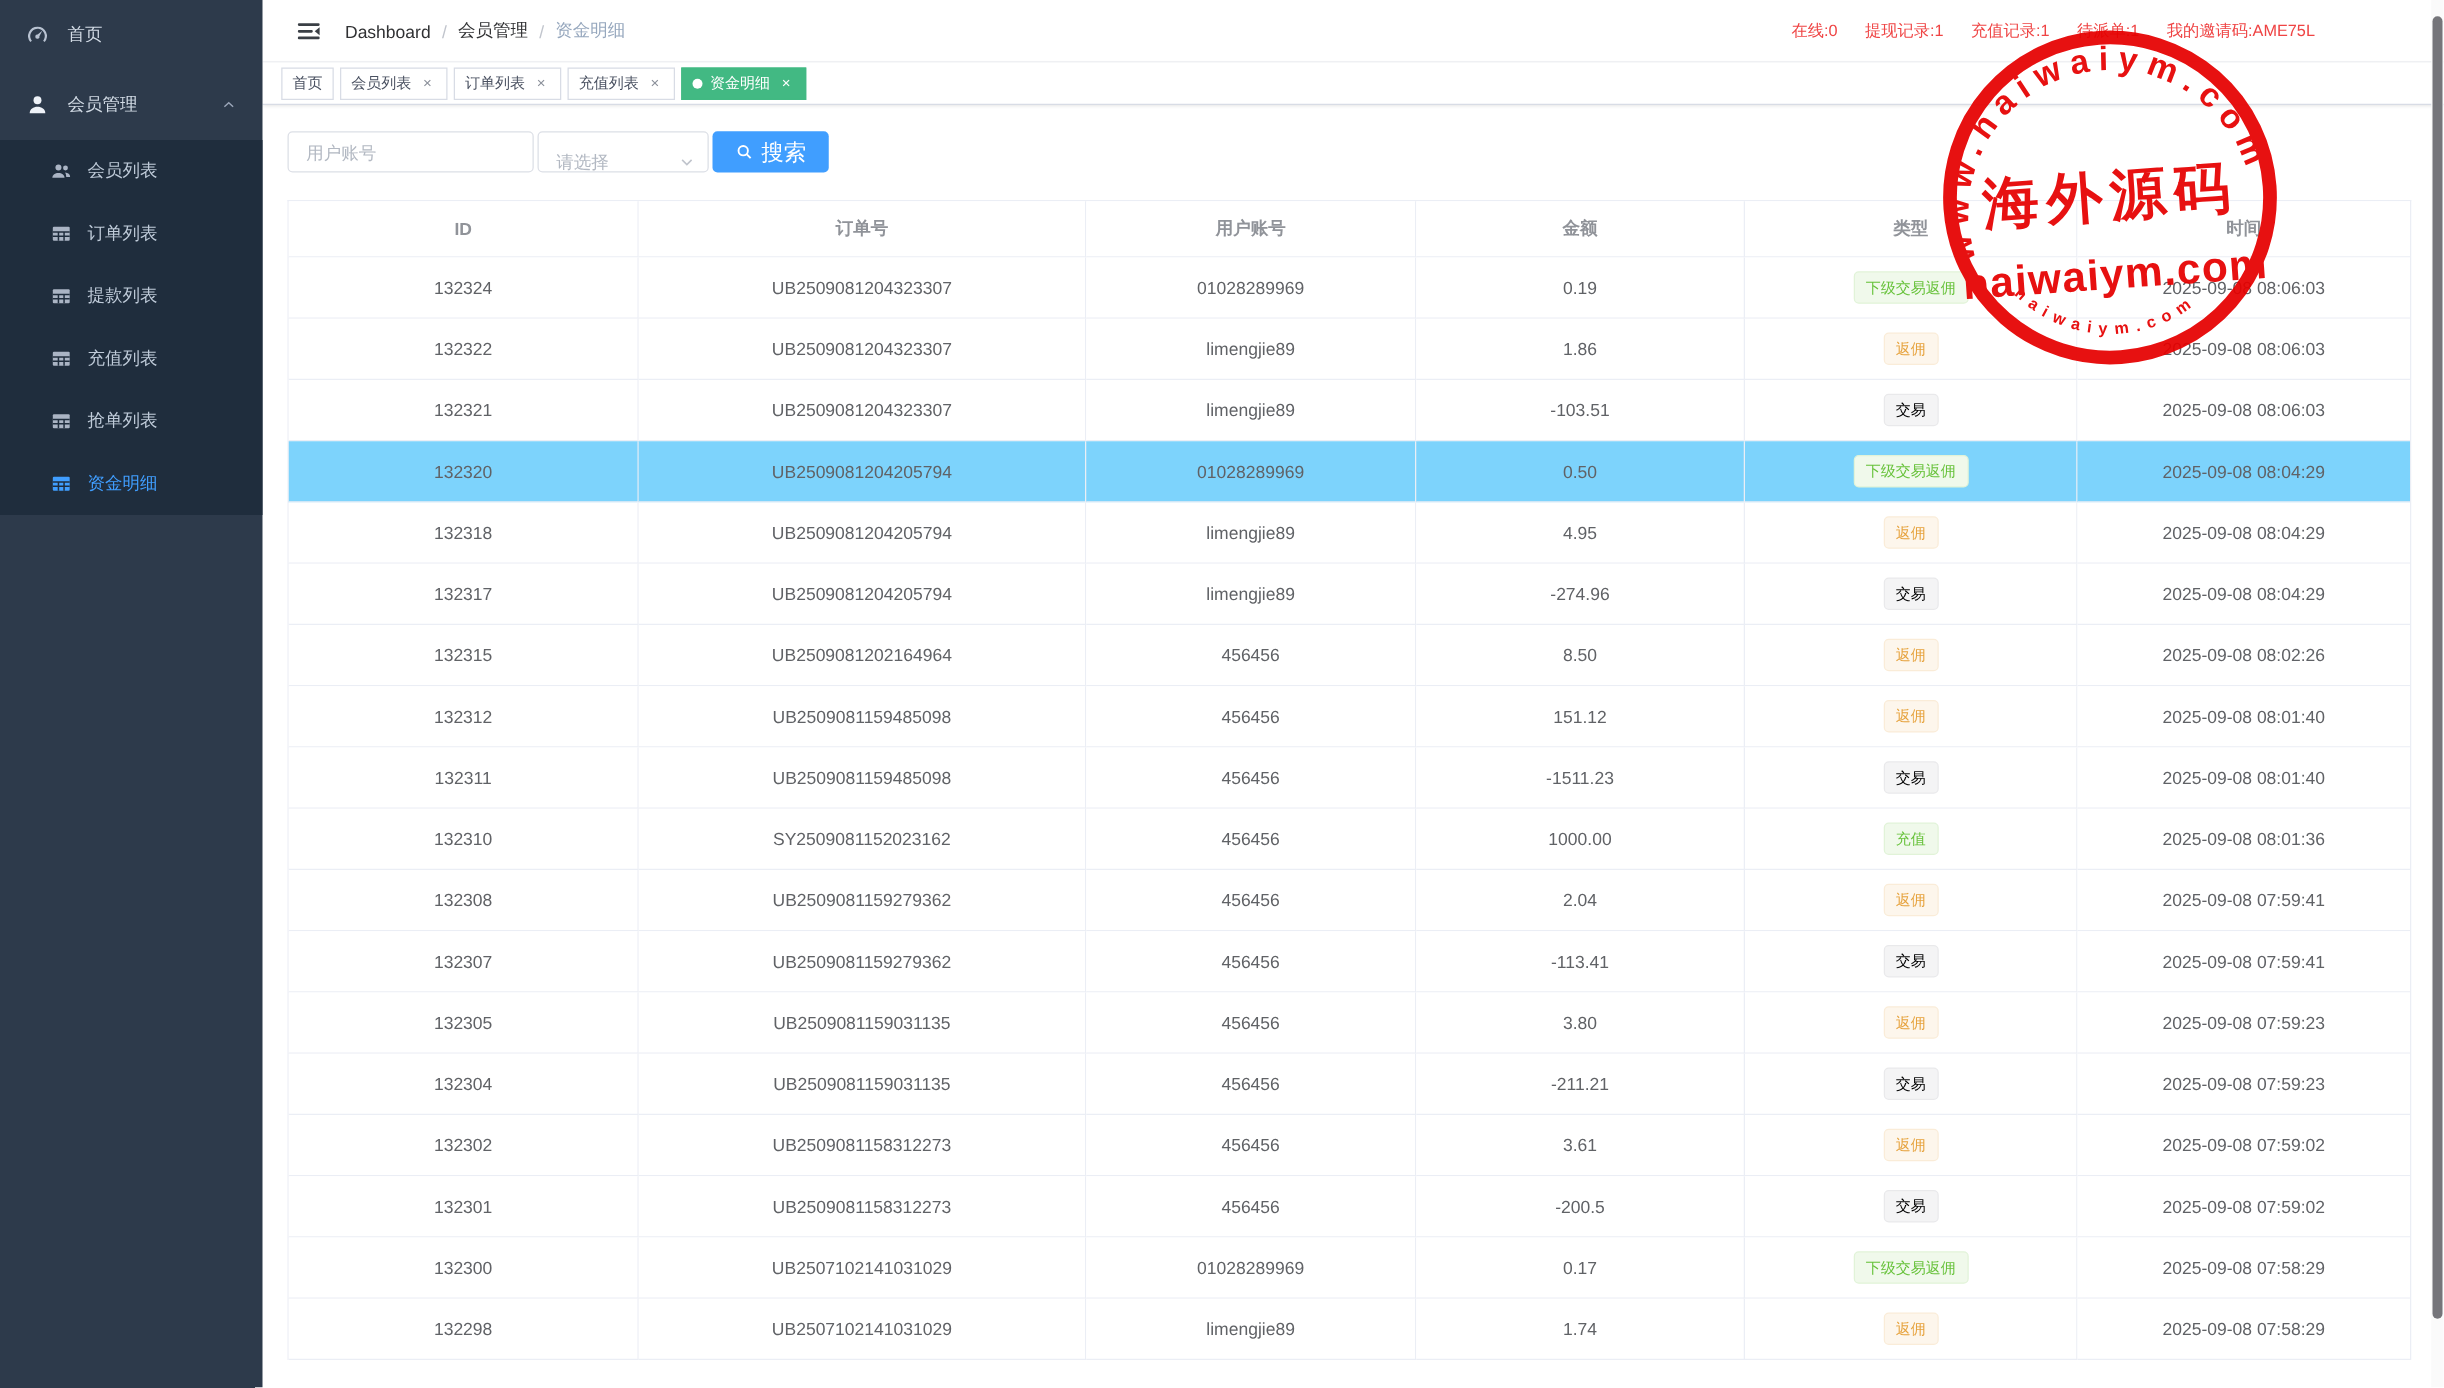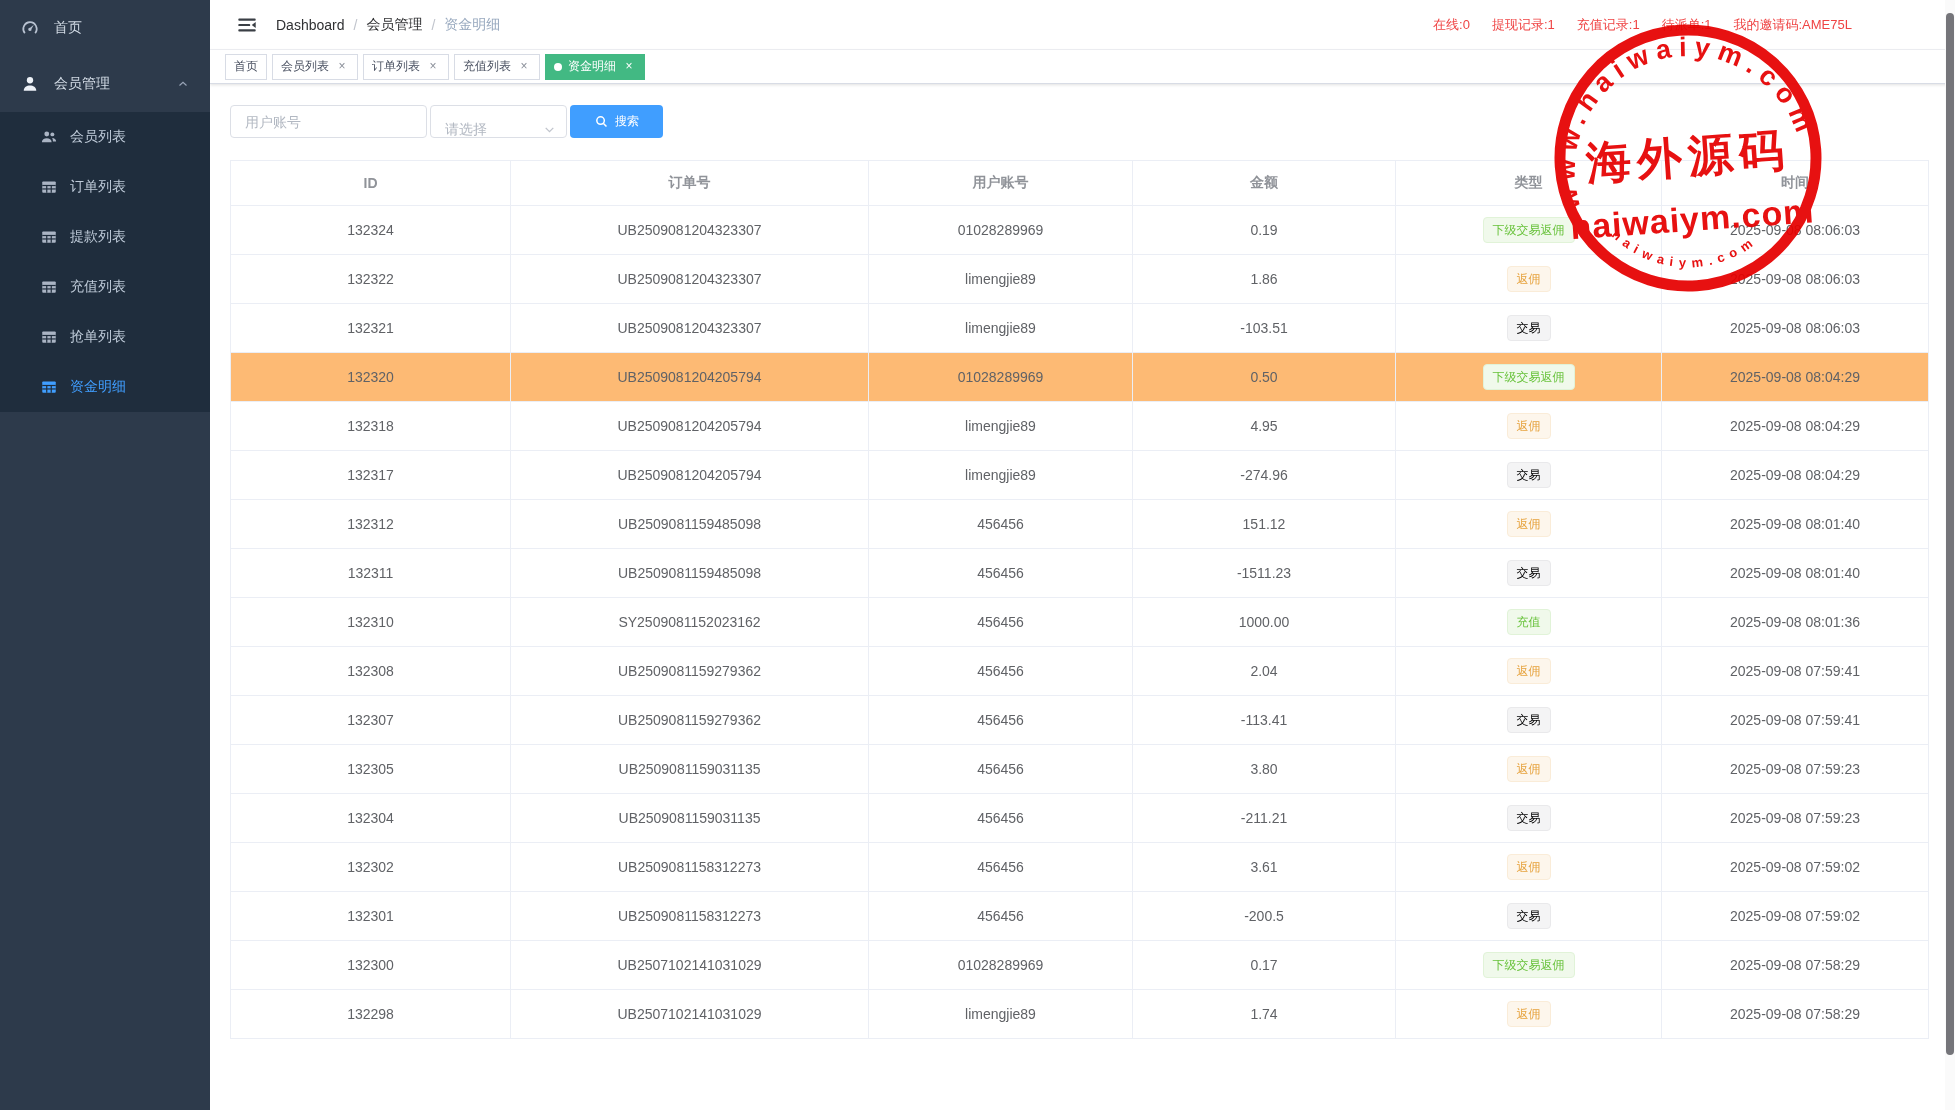--- a/index.html
+++ b/index.html
@@ -38,27 +38,27 @@
   .tab.active { background:#42b983; border-color:#42b983; color:#fff; }
   .tab.active .tab-close { color:#fff; }
 
   .content { padding:0 0 0 20px; position:relative; }
 
   .search-row { margin-top:21px; display:flex; gap:3px; align-items:center; }
   .inp { width:197px; height:33px; border:1px solid #dcdfe6; border-radius:4px; padding:0 14px; font-size:14px; color:#606266; outline:none; font-family:inherit; }
   .inp::placeholder { color:#b2b8c2; }
   .sel { width:137px; height:33px; border:1px solid #dcdfe6; border-radius:4px; padding:16px 10px 0 14px; font-size:14px; color:#b2b8c2; display:flex; align-items:center; justify-content:space-between; cursor:pointer; background:#fff; }
   .sel .chev { width:13px; height:13px; color:#c0c4cc; }
-  .btn-search { height:33px; width:93px; background:#409eff; border:none; border-radius:4px; color:#fff; font-size:12px; display:flex; align-items:center; justify-content:center; gap:6px; cursor:pointer; font-family:inherit; }
+  .btn-search { height:33px; width:93px; background:#409eff; border:none; border-radius:4px; color:#fff; font-size:18px; display:flex; align-items:center; justify-content:center; gap:6px; cursor:pointer; font-family:inherit; }
   .btn-search .sic { width:15px; height:15px; }
 
   
   .table { margin-top:22px; width:1697px; display:table; table-layout:fixed; border:1px solid #ebeef5; border-bottom:none; font-size:14px; color:#606266; }
   .tr { display:table-row; }
-  .tr.hl .td { background:#fdba74; }
+  .tr.hl .td { background:#7dd3fc; }
   .th, .td { display:table-cell; text-align:center; vertical-align:middle; border-right:1px solid #ebeef5; border-bottom:1px solid #ebeef5; background:#fff; }
   .th { height:45px; color:#909399; font-weight:bold; }
   .td { height:49px; }
   .th:last-child, .td:last-child { border-right:none; }
   .c0{width:280px}.c1{width:358px}.c2{width:264px}.c3{width:263px}.c4{width:266px}.c5{width:266px}
 
   .tag { display:inline-block; font-size:12px; line-height:1; padding:6px 9px; border-radius:4px; border:1px solid transparent; white-space:nowrap; }
   .tag.success { color:#67c23a; background:#f0f9eb; border-color:#e1f3d8; }
   .tag.warning { color:#e6a23c; background:#fdf6ec; border-color:#faecd8; }
   .tag.info    { color:#000000; background:#f4f4f5; border-color:#e9e9eb; }
@@ -330,20 +330,28 @@
   </div>
           <div class="tr">
     <div class="td">132317</div>
     <div class="td">UB2509081204205794</div>
     <div class="td">limengjie89</div>
     <div class="td">-274.96</div>
     <div class="td"><span class="tag info">交易</span></div>
     <div class="td">2025-09-08 08:04:29</div>
   </div>
           <div class="tr">
+    <div class="td">132315</div>
+    <div class="td">UB2509081202164964</div>
+    <div class="td">456456</div>
+    <div class="td">8.50</div>
+    <div class="td"><span class="tag warning">返佣</span></div>
+    <div class="td">2025-09-08 08:02:26</div>
+  </div>
+          <div class="tr">
     <div class="td">132312</div>
     <div class="td">UB2509081159485098</div>
     <div class="td">456456</div>
     <div class="td">151.12</div>
     <div class="td"><span class="tag warning">返佣</span></div>
     <div class="td">2025-09-08 08:01:40</div>
   </div>
           <div class="tr">
     <div class="td">132311</div>
     <div class="td">UB2509081159485098</div>

